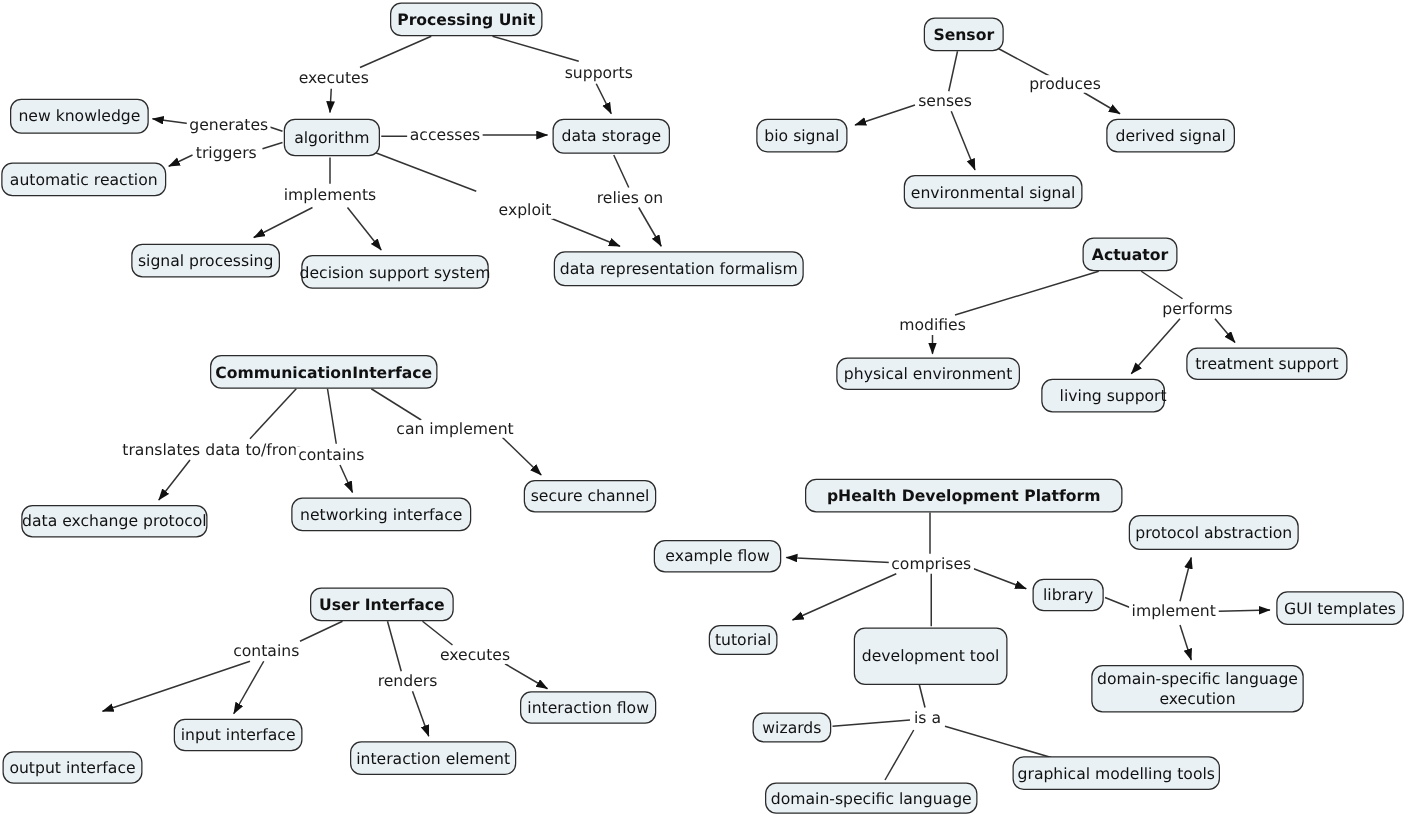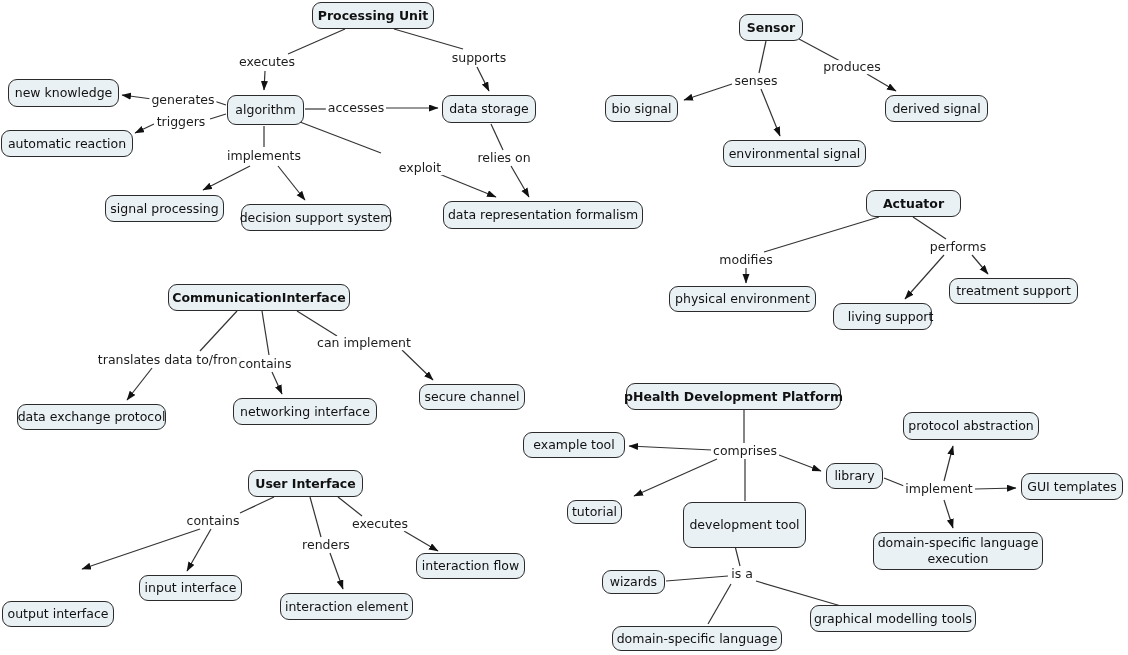--- a/index.html
+++ b/index.html
@@ -84,45 +84,45 @@
         <line x1="944" y1="500" x2="953" y2="528" stroke="#333333" stroke-width="1.2" marker-end="url(#arrowhead)"></line>
         <line x1="666" y1="581" x2="728" y2="576" stroke="#333333" stroke-width="1.2"></line>
         <line x1="740" y1="566" x2="733" y2="538" stroke="#333333" stroke-width="1.2" marker-end="url(#arrowhead)"></line>
         <line x1="708" y1="624" x2="731" y2="584" stroke="#333333" stroke-width="1.2"></line>
         <line x1="756" y1="581" x2="841" y2="606" stroke="#333333" stroke-width="1.2"></line>
       </g>
   </svg>
   <div id="nodes-layer">
       <div class="concept bold" style="left: 312px; top: 2px; width: 122px; height: 27px;">Processing Unit</div>
       <div class="concept bold" style="left: 739px; top: 14px; width: 64px; height: 27px;">Sensor</div>
-      <div class="concept bold" style="left: 866px; top: 190px; width: 95px; height: 27px;">Actuator</div>
+      <div class="concept bold" style="left: 866px; top: 190px; width: 76px; height: 27px;">Actuator</div>
       <div class="concept bold" style="left: 168px; top: 284px; width: 182px; height: 27px;">CommunicationInterface</div>
       <div class="concept bold" style="left: 248px; top: 470px; width: 115px; height: 27px;">User Interface</div>
-      <div class="concept bold" style="left: 626px; top: 383px; width: 215px; height: 27px;">pHealth Development Platform</div>
+      <div class="concept bold" style="left: 644px; top: 383px; width: 254px; height: 27px;">pHealth Development Platform</div>
       <div class="concept" style="left: 8px; top: 79px; width: 111px; height: 28px;">new knowledge</div>
       <div class="concept" style="left: 1px; top: 130px; width: 132px; height: 27px;">automatic reaction</div>
       <div class="concept" style="left: 227px; top: 95px; width: 77px; height: 30px;">algorithm</div>
       <div class="concept" style="left: 442px; top: 95px; width: 94px; height: 28px;">data storage</div>
       <div class="concept" style="left: 105px; top: 195px; width: 119px; height: 27px;">signal processing</div>
       <div class="concept" style="left: 241px; top: 204px; width: 150px; height: 27px;">decision support system</div>
       <div class="concept" style="left: 443px; top: 201px; width: 200px; height: 28px;">data representation formalism</div>
       <div class="concept" style="left: 605px; top: 95px; width: 73px; height: 27px;">bio signal</div>
       <div class="concept" style="left: 723px; top: 140px; width: 143px; height: 27px;">environmental signal</div>
       <div class="concept" style="left: 885px; top: 95px; width: 103px; height: 27px;">derived signal</div>
       <div class="concept" style="left: 669px; top: 286px; width: 147px; height: 26px;">physical environment</div>
       <div class="concept" style="left: 833px; top: 303px; width: 99px; height: 27px; padding-left: 16px;">living support</div>
       <div class="concept" style="left: 949px; top: 278px; width: 129px; height: 26px;">treatment support</div>
       <div class="concept" style="left: 17px; top: 404px; width: 149px; height: 26px;">data exchange protocol</div>
       <div class="concept" style="left: 233px; top: 398px; width: 144px; height: 27px;">networking interface</div>
       <div class="concept" style="left: 419px; top: 384px; width: 106px; height: 26px;">secure channel</div>
       <div class="concept" style="left: 2px; top: 573px; width: 112px; height: 26px; margin-top: 28px;">output interface</div>
       <div class="concept" style="left: 139px; top: 575px; width: 103px; height: 26px;">input interface</div>
       <div class="concept" style="left: 280px; top: 593px; width: 133px; height: 27px;">interaction element</div>
       <div class="concept" style="left: 416px; top: 553px; width: 109px; height: 26px;">interaction flow</div>
-      <div class="concept" style="left: 523px; top: 432px; width: 102px; height: 26px;">example tool</div>
+      <div class="concept" style="left: 523px; top: 432px; width: 102px; height: 26px;">example flow</div>
       <div class="concept" style="left: 567px; top: 500px; width: 55px; height: 24px;">tutorial</div>
       <div class="concept" style="left: 683px; top: 502px; width: 123px; height: 46px;">development tool</div>
       <div class="concept" style="left: 826px; top: 463px; width: 57px; height: 26px;">library</div>
       <div class="concept" style="left: 903px; top: 412px; width: 136px; height: 28px;">protocol abstraction</div>
       <div class="concept" style="left: 1021px; top: 473px; width: 102px; height: 27px;">GUI templates</div>
       <div class="concept multiline" style="left: 873px; top: 532px; width: 170px; height: 38px;">domain-specific language
 execution</div>
       <div class="concept" style="left: 602px; top: 570px; width: 63px; height: 24px;">wizards</div>
       <div class="concept" style="left: 612px; top: 626px; width: 170px; height: 25px;">domain-specific language</div>
       <div class="concept" style="left: 810px; top: 605px; width: 166px; height: 27px;">graphical modelling tools</div>

